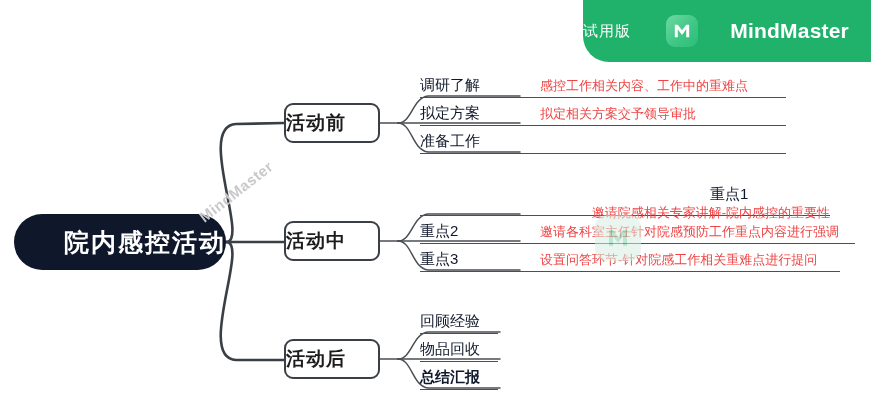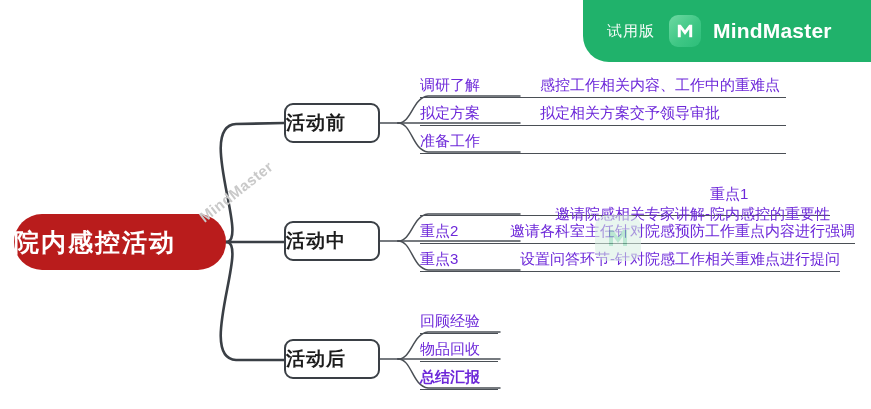--- a/index.html
+++ b/index.html
@@ -22,24 +22,23 @@
   .brand-badge {
     position: absolute;
     top: 0;
     left: 583px;
     width: 288px;
     height: 62px;
     background: #20b26b;
     border-bottom-left-radius: 26px;
     display: flex;
     align-items: center;
-    justify-content: flex-start;
+    justify-content: space-between;
     padding-right: 22px;
     box-sizing: border-box;
-    padding-left: 24px;
   }
   .brand-trial {
     color: #ffffff;
     font-size: 15px;
     letter-spacing: 1px;
     margin-right: 14px;
     opacity: .97;
   }
   .brand-logo {
     width: 32px;
@@ -66,25 +65,25 @@
     height: 409px;
   }
 
   
   .root-node {
     position: absolute;
     left: 14px;
     top: 214px;
     width: 212px;
     height: 56px;
-    background: #b91c1c;
+    background: #0f172a;
     border-radius: 28px;
     display: flex;
     align-items: center;
-    justify-content: flex-start;
+    justify-content: flex-end;
     color: #ffffff;
     font-size: 25px;
     font-weight: bold;
     letter-spacing: 2px;
   }
 
   
   .branch-node {
     position: absolute;
     width: 96px;
@@ -110,28 +109,28 @@
     position: absolute;
     height: 30px;
     border-bottom: 1.4px solid #4a4f55;
     box-sizing: border-box;
     display: flex;
     align-items: flex-end;
     white-space: nowrap;
   }
   .leaf-title {
     font-size: 15px;
-    color: #6d28d9;
+    color: #0f172a;
     line-height: 1;
     padding-bottom: 5px;
     display: inline-block;
   }
   .leaf-desc {
-    font-size: 15px;
-    color: #6d28d9;
+    font-size: 13px;
+    color: #ef4444;
     line-height: 1;
     padding-bottom: 5px;
     display: inline-block;
     margin-left: 0;
   }
   .leaf-title-cell { width: 120px; display: flex; align-items: flex-end; }
 
   
   .wm-text {
     position: absolute;

